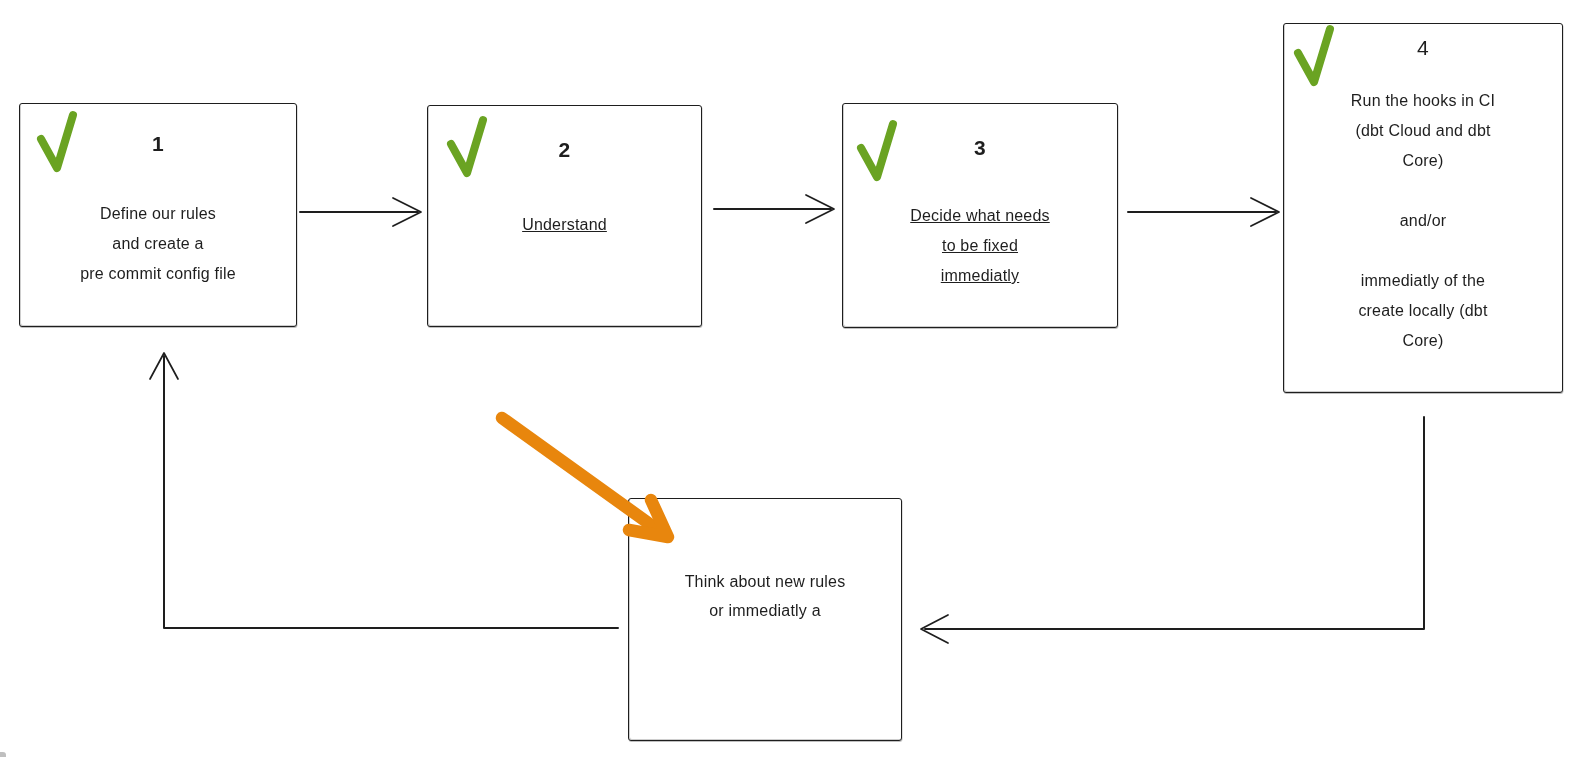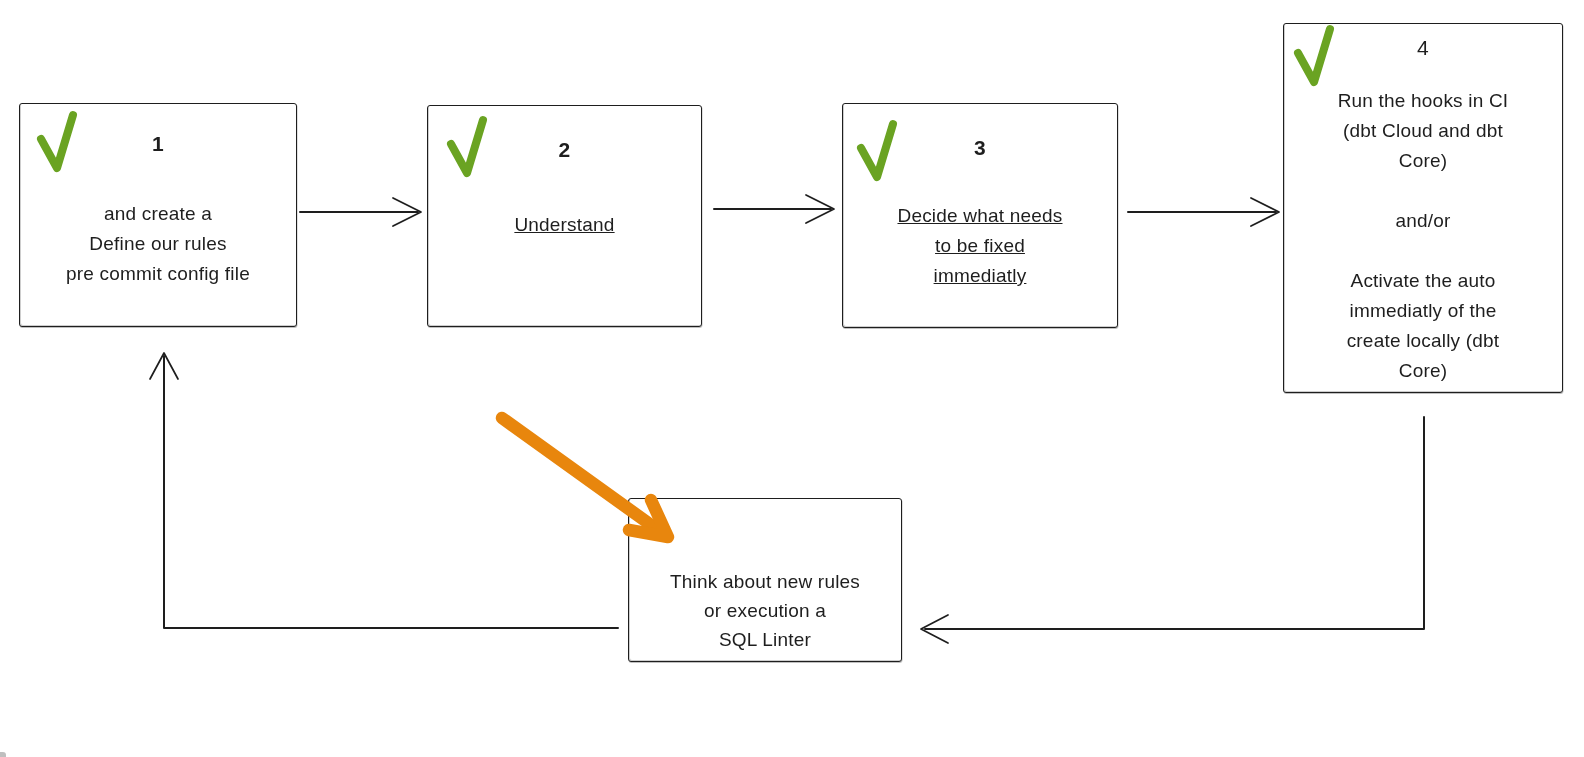--- a/index.html
+++ b/index.html
@@ -24,21 +24,21 @@
     left:0;right:0;
     text-align:center;
     font-size:21px;
     font-weight:bold;
     letter-spacing:.5px;
   }
   .box-text{
     position:absolute;
     left:4px;right:4px;
     text-align:center;
-    font-size:19px;
+    font-size:16px;
     letter-spacing:.2px;
   }
   .t-line{min-height:30px;line-height:30px;white-space:nowrap;}
   .t-line.lh29{min-height:29px;line-height:29px;}
   #arrow-layer{position:absolute;left:0;top:0;pointer-events:none;}
   .flow{stroke:#1e1e1e;stroke-width:2;fill:none;stroke-linecap:round;stroke-linejoin:round;}
   .flow.head{stroke-width:1.7;}
   .check{stroke-width:8;fill:none;stroke-linecap:round;stroke-linejoin:round;}
   .hl{stroke-width:12.5;fill:none;stroke-linecap:round;stroke-linejoin:round;}
   .corner-artifact{
@@ -47,22 +47,22 @@
   }
 </style>
 </head>
 <body>
 
 <div id="canvas">
 
   <div class="sketch-box" style="left:19px;top:103px;width:278px;height:224px;">
     <div class="step-number" style="top:28px;">1</div>
     <div class="box-text" style="top:95px;">
+      <div class="t-line">Define our rules</div>
       <div class="t-line">and create a</div>
-      <div class="t-line">Define our rules</div>
       <div class="t-line">pre commit config file</div>
     </div>
   </div>
 
   <div class="sketch-box" style="left:427px;top:105px;width:275px;height:222px;">
     <div class="step-number" style="top:32px;">2</div>
     <div class="box-text" style="top:104px;text-decoration:underline;">
       <div class="t-line">Understand</div>
     </div>
   </div>
@@ -78,32 +78,30 @@
 
   <div class="sketch-box" style="left:1283px;top:23px;width:280px;height:370px;">
     <div class="step-number" style="top:12px;font-weight:normal;">4</div>
     <div class="box-text" style="top:62px;">
       <div class="t-line">Run the hooks in CI</div>
       <div class="t-line">(dbt Cloud and dbt</div>
       <div class="t-line">Core)</div>
       <div class="t-line"></div>
       <div class="t-line">and/or</div>
       <div class="t-line"></div>
-      <div class="t-line">Activate the auto</div>
       <div class="t-line">immediatly of the</div>
       <div class="t-line">create locally (dbt</div>
       <div class="t-line">Core)</div>
     </div>
   </div>
 
-  <div class="sketch-box" style="left:628px;top:498px;width:274px;height:164px;">
+  <div class="sketch-box" style="left:628px;top:498px;width:274px;height:243px;">
     <div class="box-text" style="top:68px;">
       <div class="t-line lh29">Think about new rules</div>
-      <div class="t-line lh29">or execution a</div>
-      <div class="t-line lh29">SQL Linter</div>
+      <div class="t-line lh29">or immediatly a</div>
     </div>
   </div>
 
   <svg id="arrow-layer" width="1584" height="757" viewBox="0 0 1584 757">
 
     <g>
       <path class="flow" d="M300 212 L418 212"></path>
       <path class="flow head" d="M393 198 L421 212 L393 226"></path>
     </g>
 

